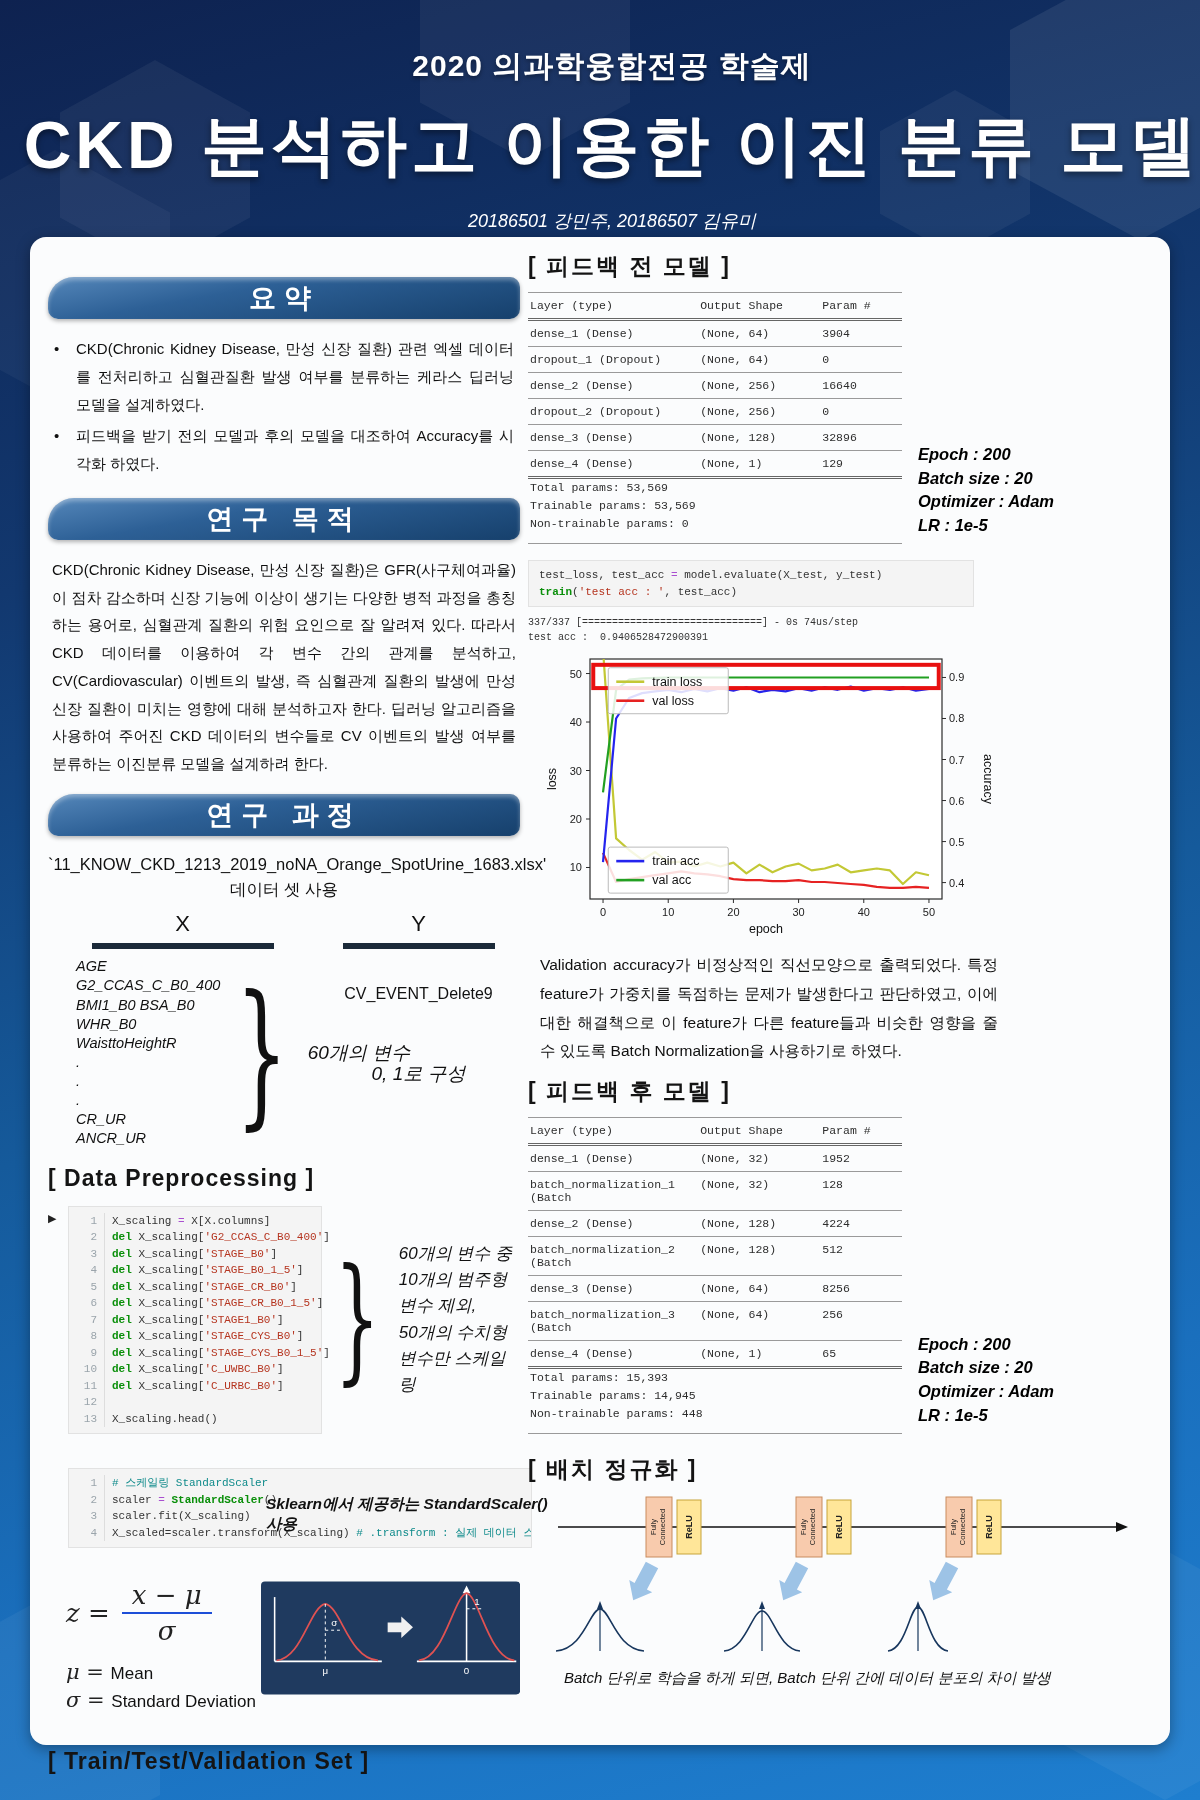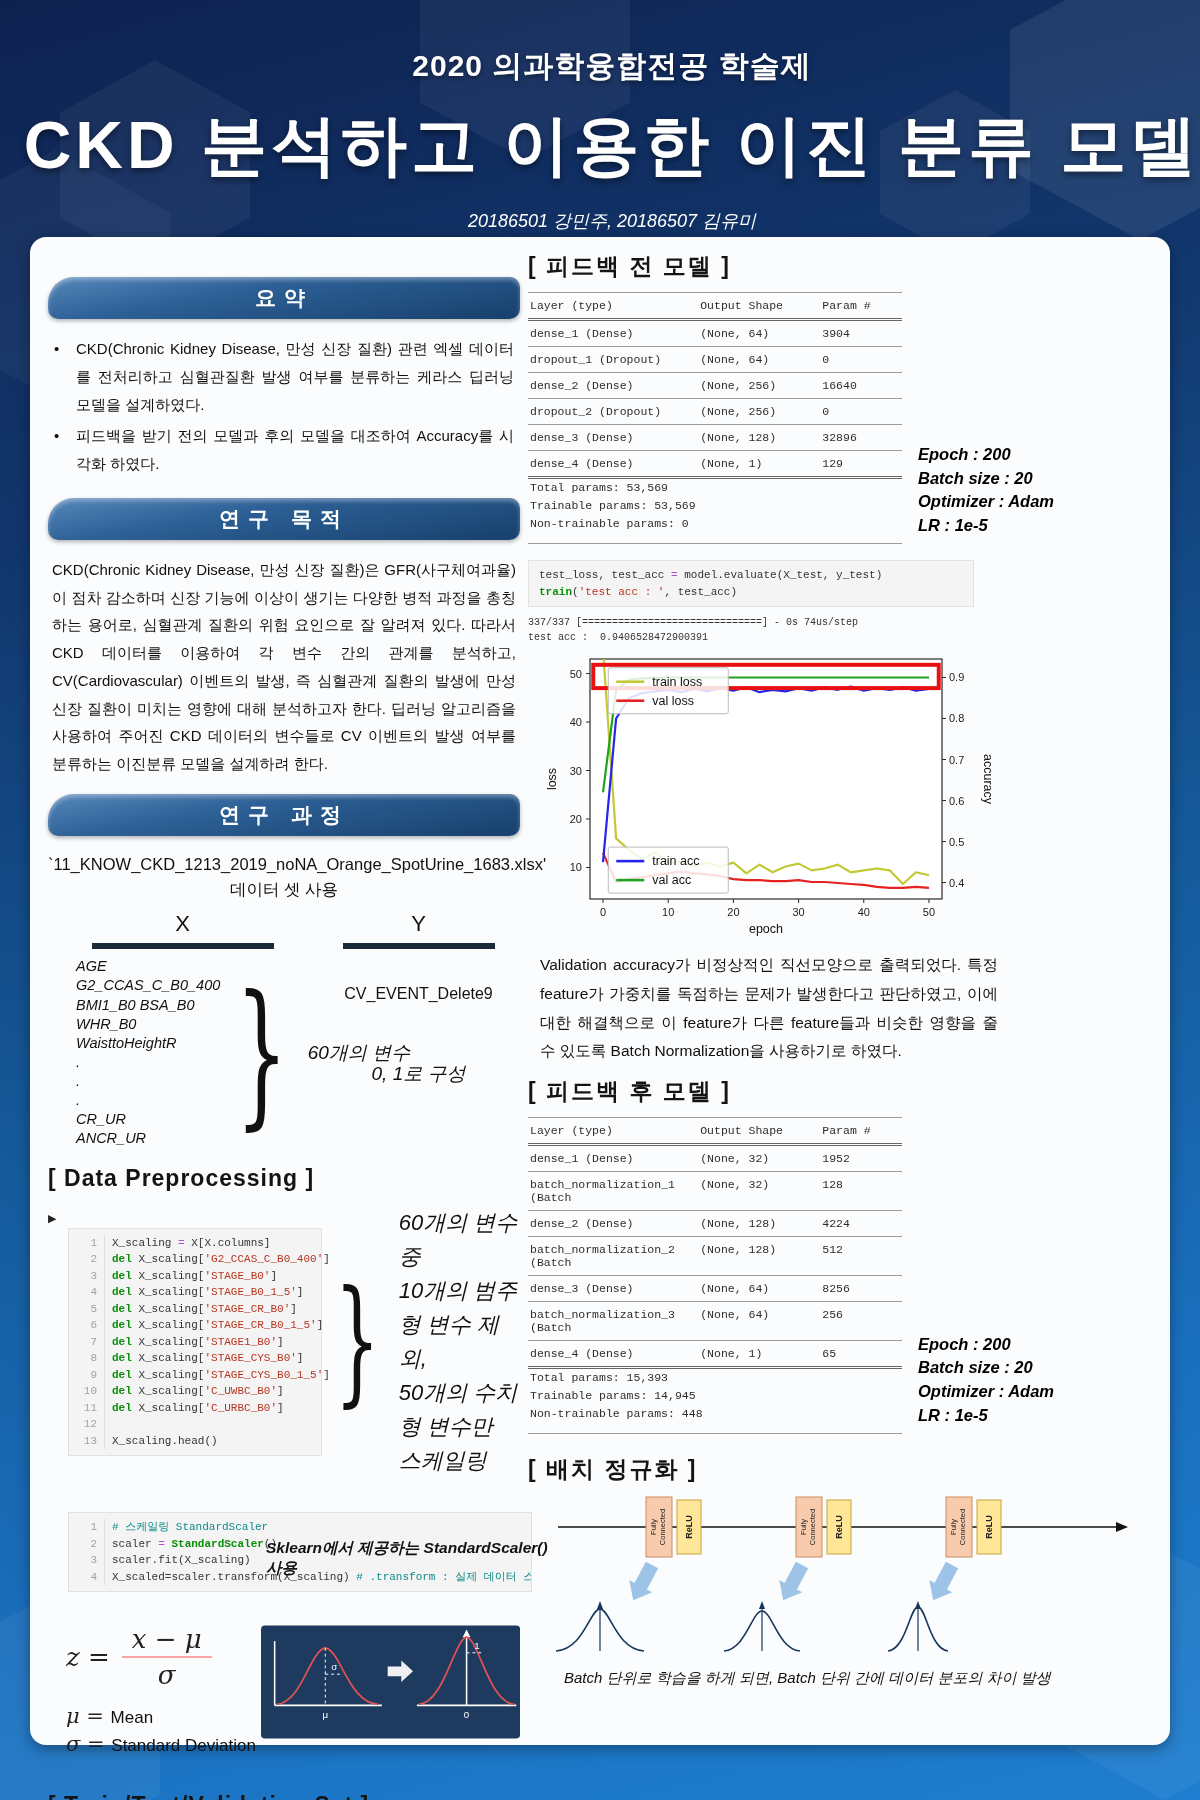--- a/index.html
+++ b/index.html
@@ -11,21 +11,21 @@
   .hdr{position:absolute;left:12px;top:0;width:1200px;text-align:center;color:#fff;}
   .hdr .event{margin-top:46px;font-size:30px;font-weight:bold;letter-spacing:1px;text-shadow:0 2px 4px rgba(0,0,0,.4);}
   .hdr .main{margin-top:14px;font-size:66px;font-weight:bold;letter-spacing:4px;text-shadow:0 3px 6px rgba(0,0,0,.45);}
   .hdr .auth{margin-top:18px;font-size:18px;font-style:italic;}
   
   .panel{position:absolute;left:30px;top:237px;width:1140px;height:1508px;background:#fbfcfd;border-radius:16px;box-shadow:0 4px 14px rgba(0,0,0,.35);}
   .col-l{position:absolute;left:18px;top:18px;width:472px;}
   .col-r{position:absolute;left:498px;top:14px;width:634px;}
   .secbar{height:42px;border-radius:26px 10px 10px 10px;
     background:linear-gradient(170deg,#5587ba 0%,#2d6096 38%,#16406c 100%);
-    color:#fff;font-size:21px;font-weight:bold;text-align:center;line-height:42px;letter-spacing:8px;
+    color:#fff;font-size:27px;font-weight:bold;text-align:center;line-height:42px;letter-spacing:8px;
     box-shadow:inset 0 3px 4px rgba(255,255,255,.35),0 2px 4px rgba(0,0,0,.3);}
   .btxt{font-size:15px;color:#101010;line-height:1.85;text-align:justify;}
   .bullets{margin:16px 6px 6px 6px;}
   .bullet{display:flex;margin-bottom:4px;}
   .bullet .dot{width:22px;flex:none;}
   .para{margin:16px 4px 4px 4px;}
   .hbr{font-size:23px;font-weight:bold;color:#141414;letter-spacing:1px;}
   
   .dataset{margin-top:16px;text-align:center;font-size:16.5px;font-weight:500;color:#111;line-height:1.5;}
   .xy{display:flex;margin-top:10px;}
@@ -46,30 +46,30 @@
   .ln{width:20px;flex:none;text-align:right;color:#9aa4ab;padding-right:7px;}
   .ct{white-space:pre;padding-left:7px;border-left:1px solid #ddd;}
   .nonum .ct{border-left:none;padding-left:2px;}
   .kw{color:#0a8f0a;font-weight:bold;font-style:normal;}
   .str{color:#b5341f;font-style:normal;}
   .cmt{color:#0e8a8a;}
   .op{color:#a94fd0;}
   .prep-row{display:flex;margin-top:14px;position:relative;padding-left:20px;align-items:center;}
   .cellmark{position:absolute;left:0;top:6px;font-size:11px;color:#222;}
   .code1{width:236px;flex:none;}
-  .prep-note{font-size:22px;font-style:italic;color:#111;line-height:1.55;width:185px;}
+  .prep-note{font-size:17px;font-style:italic;color:#111;line-height:1.55;width:185px;}
   .code2wrap{position:relative;margin-top:34px;padding-left:20px;}
   .code2{width:446px;overflow:hidden;}
   .code2-note{position:absolute;left:218px;top:26px;width:290px;font-size:15.5px;font-weight:bold;font-style:italic;color:#111;line-height:1.3;}
   
   .z-row{display:flex;margin-top:32px;align-items:flex-start;}
   .formula{width:200px;padding-left:18px;font-family:"DejaVu Serif",serif;font-style:italic;color:#222;}
   .zline{display:flex;align-items:center;font-size:26px;}
   .frac{display:inline-block;text-align:center;margin-left:12px;}
-  .frac .num{display:block;padding:0 10px 2px 10px;border-bottom:2px solid #fca5a5;}
+  .frac .num{display:block;padding:0 10px 2px 10px;border-bottom:2px solid #1d4ed8;}
   .frac .den{display:block;padding-top:2px;}
   .greek{margin-top:14px;font-size:21px;}
   .greek .lbl{font-family:Liberation Sans, sans-serif;font-style:normal;font-size:17px;color:#111;}
   
   .ktable-wrap{position:relative;margin-top:10px;}
   .ktable{width:374px;font-family:"Liberation Mono",monospace;font-size:11.5px;color:#2d2d2d;border-top:1px solid #9a9a9a;}
   .krow{display:flex;padding:6px 2px;}
   .ksep{border-top:1px solid #9a9a9a;}
   .kc0{width:46%;}.kc1{width:33%;}.kc2{width:21%;}
   .kdbl{border-top:3px double #666;height:0;}

